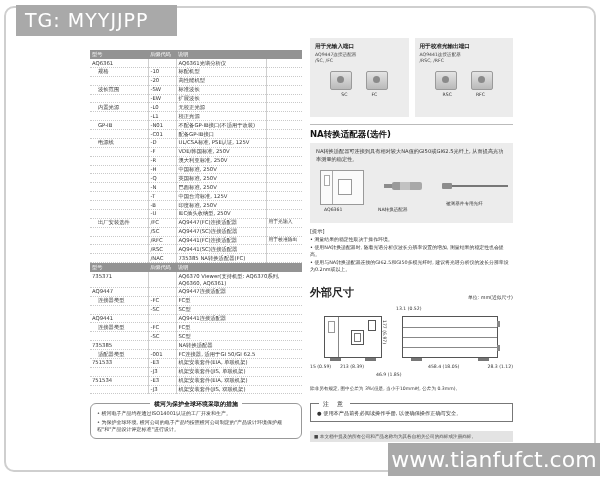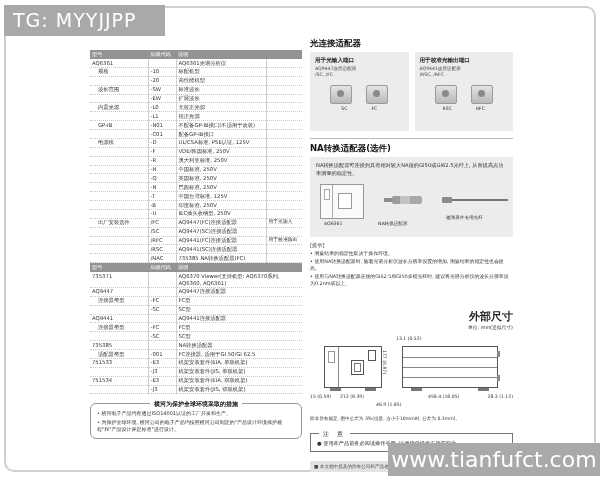--- a/index.html
+++ b/index.html
@@ -1,20 +1,20 @@
 <!DOCTYPE html>
 <html><head>
 <meta charset="utf-8">
 <style>
   html,body{margin:0;padding:0;}
   body{width:600px;height:480px;position:relative;background:#fff;
        font-family:"DejaVu Sans","Liberation Sans",sans-serif;color:#222;overflow:hidden;}
   .frame{position:absolute;left:4px;top:6px;right:4px;bottom:8px;border:2px solid #cfcfcf;border-radius:10px;}
   
-  .wm-top{position:absolute;left:4px;top:5px;width:152px;height:31px;background:#a9a9a9;color:#fff;
+  .wm-top{position:absolute;left:16px;top:5px;width:152px;height:31px;background:#a9a9a9;color:#fff;
           font-size:19px;line-height:31px;padding-left:9px;letter-spacing:1px;z-index:5;}
   .wm-bottom{position:absolute;right:0;bottom:4px;width:212px;height:33px;background:#a9a9a9;color:#fff;
           font-size:22px;line-height:33px;text-align:center;z-index:5;}
   
   .left-col{position:absolute;left:90px;top:50px;width:212px;}
   .right-col{position:absolute;left:310px;top:38px;width:203px;}
   .sec-title{font-size:8.5px;font-weight:bold;color:#111;margin:0 0 2px 0;}
   .ruled{border-bottom:1.5px solid #555;padding-bottom:1px;}
   .big{font-size:10px;}
   .paren{font-size:7px;}
@@ -52,21 +52,21 @@
   .inst .door{position:absolute;left:17px;top:8px;width:12px;height:14px;border:1px solid #999;background:#fff;}
   .barrel{position:absolute;left:76px;top:15px;width:30px;height:8px;background:linear-gradient(90deg,#9a9a9a 0 25%,#c2c2c2 25% 60%,#a8a8a8 60%);border-radius:2px;}
   .barrel:before{content:"";position:absolute;left:-8px;top:2px;width:8px;height:4px;background:#8c8c8c;}
   .fiber{position:absolute;left:126px;top:18px;width:66px;height:2px;background:#777;}
   .fiber:before{content:"";position:absolute;left:0;top:-2px;width:10px;height:6px;background:#8c8c8c;border-radius:1px;}
   .dlabel{position:absolute;font-size:4.6px;color:#333;white-space:nowrap;}
   .tips-title{font-size:5.2px;margin:5px 0 1px;color:#333;}
   ul.tips{margin:0;padding:0;list-style:none;font-size:4.9px;line-height:1.45;color:#333;}
   ul.tips li{margin-bottom:1px;}
   ul.tips li:before{content:"• ";}
-  .dimhead{display:flex;justify-content:space-between;align-items:flex-end;margin-top:22px;flex-direction:column;}
+  .dimhead{display:flex;justify-content:space-between;align-items:flex-end;margin-top:12px;}
   .dimhead .t{font-size:11px;font-weight:bold;}
   .dimhead .u{font-size:4.8px;color:#333;}
   .drawing{position:relative;height:78px;margin-top:4px;}
   .box-line{border:1px solid #555;background:#fff;position:absolute;}
   .fv{left:14px;top:12px;width:56px;height:40px;}
   .fv .vs{position:absolute;left:0;top:0;width:13px;height:100%;border-right:1px solid #888;}
   .fv .m1{position:absolute;left:3px;top:4px;width:5px;height:10px;border:1px solid #999;}
   .fv .conn{position:absolute;left:26px;top:13px;width:11px;height:13px;border:1px solid #555;}
   .fv .conn i{position:absolute;left:2px;top:2px;width:5px;height:7px;border:1px solid #777;display:block;}
   .fv .tr{position:absolute;right:5px;top:3px;width:6px;height:9px;border:1px solid #555;}
@@ -333,21 +333,20 @@
     <span class="boxtitle">横河为保护全球环境采取的措施</span>
     <ul class="dots">
         <li>横河电子产品均在通过ISO14001认证的工厂开发和生产。</li>
         <li>为保护全球环境, 横河公司的电子产品均按照横河公司制定的"产品设计环境保护规程"和"产品设计评定标准"进行设计。</li>
       </ul>
   </div>
 
 </div>
 
 <div class="right-col">
-  <div class="sec-title">光连接适配器</div>
 
   <div class="adp-row">
     <div class="abox">
       <div class="h">用于光输入端口</div>
       <div class="s">AQ9447连接适配器</div>
       <div class="s">/SC, /FC</div>
       <div class="photos">
         <div class="photo"></div>
         <div class="photo"></div>
       </div>

